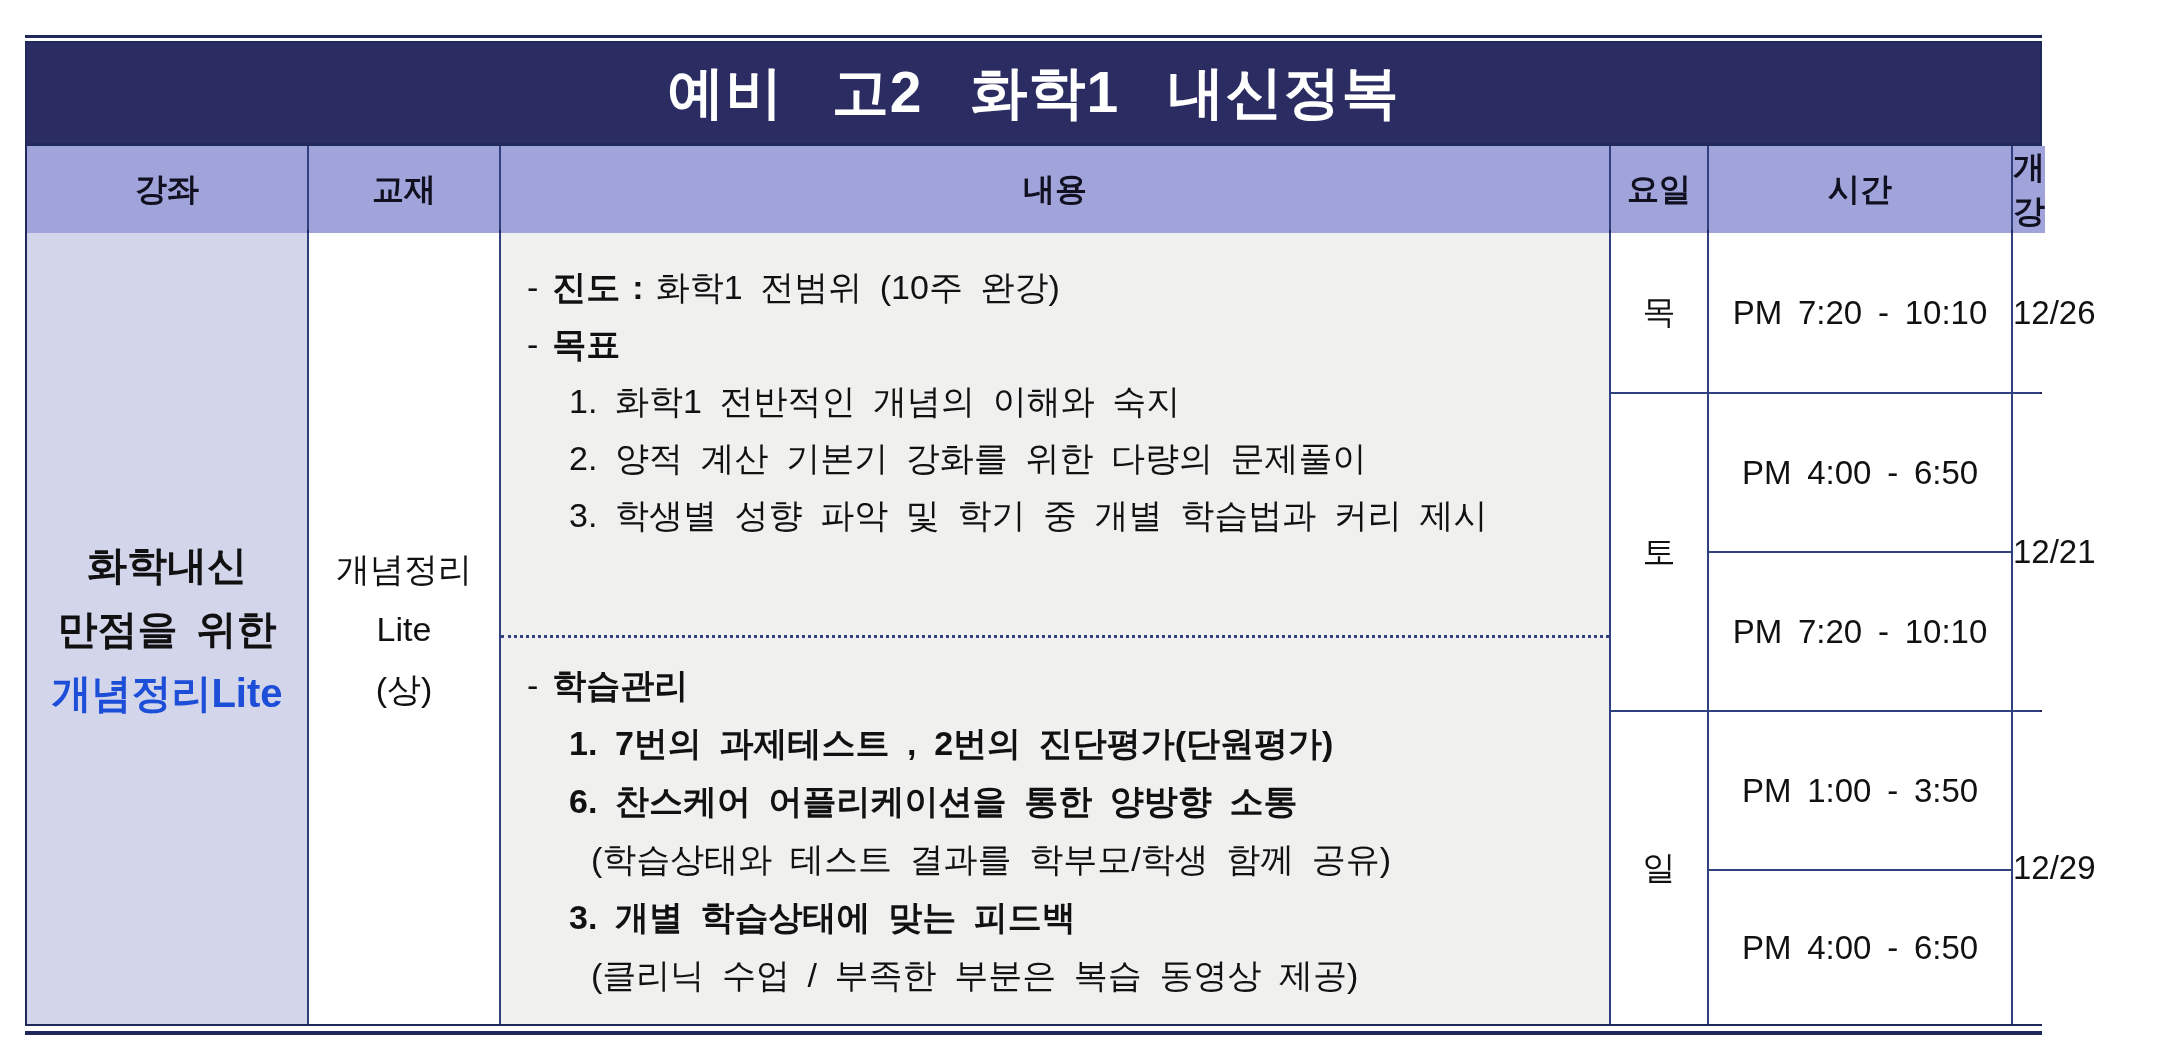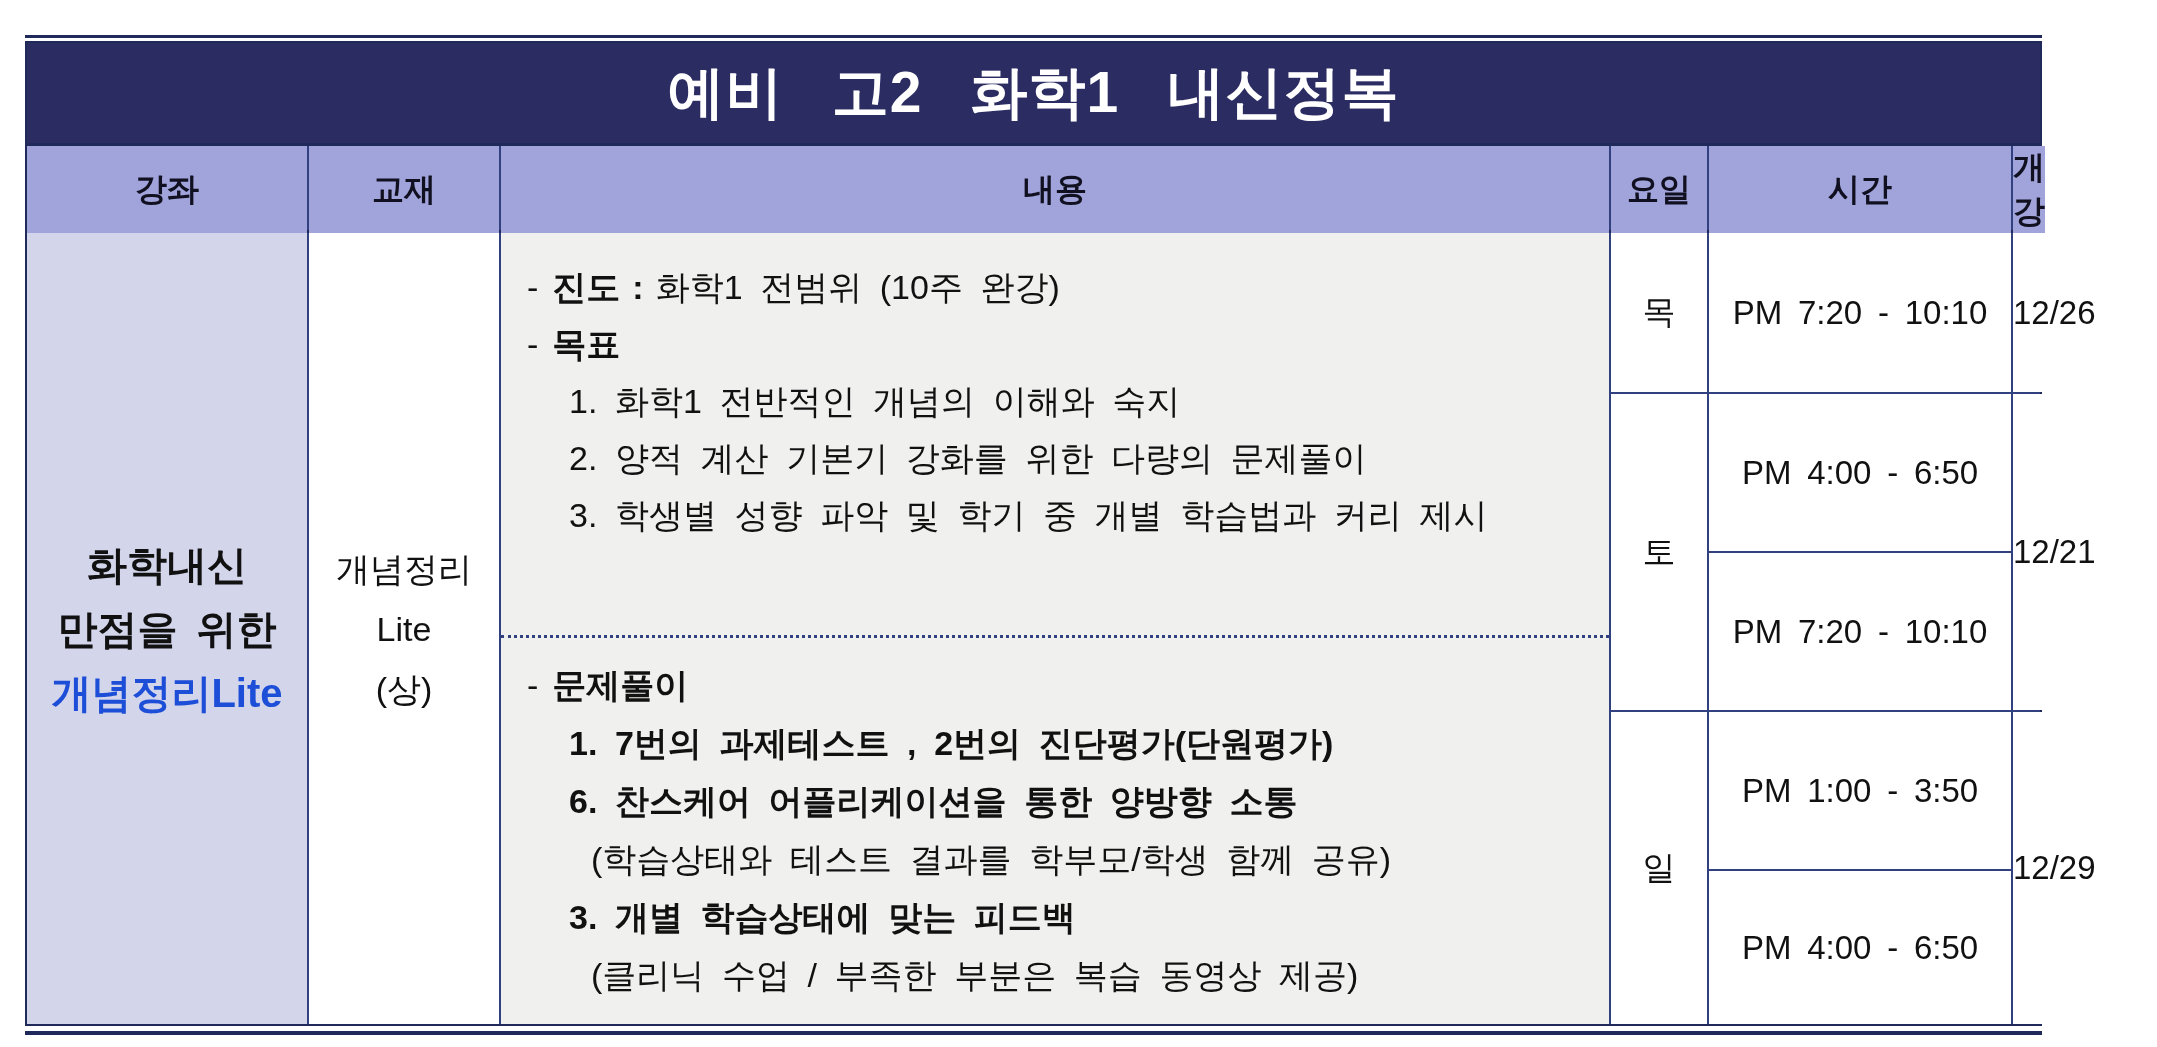--- a/index.html
+++ b/index.html
@@ -118,21 +118,21 @@
           </div>
           <div class="cline cnum">1. 화학1 전반적인 개념의 이해와 숙지</div>
           <div class="cline cnum">2. 양적 계산 기본기 강화를 위한 다량의 문제풀이</div>
           <div class="cline cnum">3. 학생별 성향 파악 및 학기 중 개별 학습법과 커리 제시</div>
         </div>
 
         <div class="c-dotted"></div>
 
         <div class="c-bottom">
           <div class="cline">
-            <span class="dash">-</span><span class="lbl">문제풀이</span>
+            <span class="dash">-</span><span class="lbl">학습관리</span>
           </div>
           <div class="cline cnum bold">1. 7번의 과제테스트 , 2번의 진단평가(단원평가)</div>
           <div class="cline cnum bold">6. 찬스케어 어플리케이션을 통한 양방향 소통</div>
           <div class="cline cnote">(학습상태와 테스트 결과를 학부모/학생 함께 공유)</div>
           <div class="cline cnum bold">3. 개별 학습상태에 맞는 피드백</div>
           <div class="cline cnote">(클리닉 수업 / 부족한 부분은 복습 동영상 제공)</div>
         </div>
       </div>
 
       <div class="cell day-cell day-thu">목</div>

